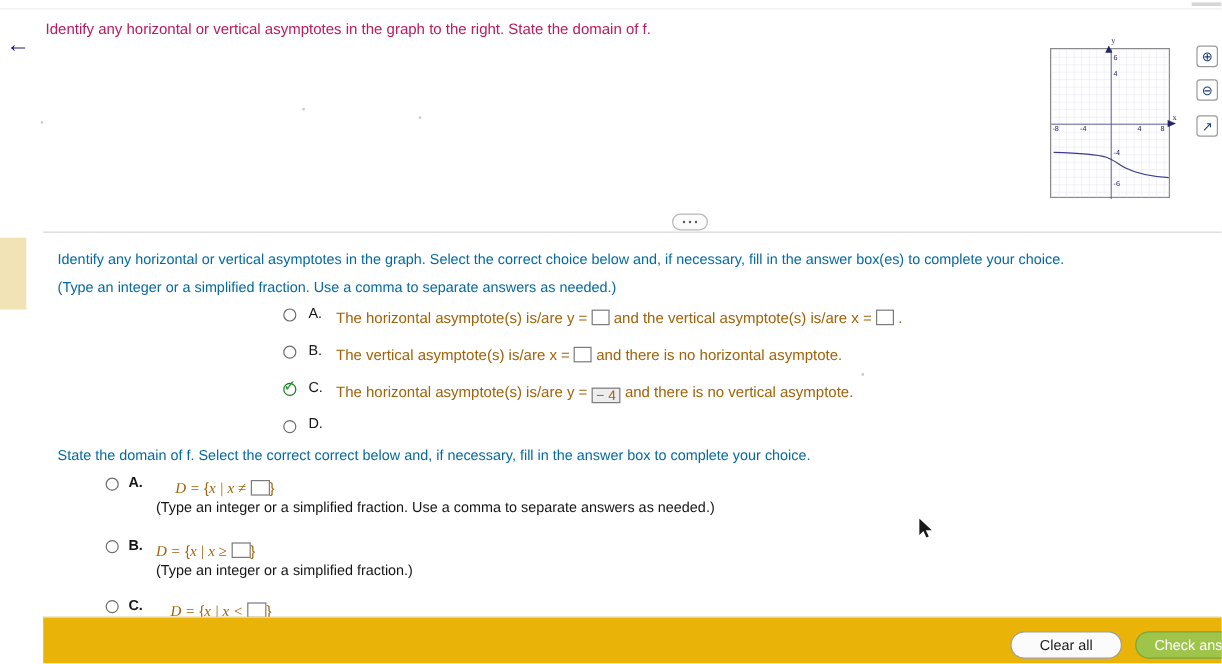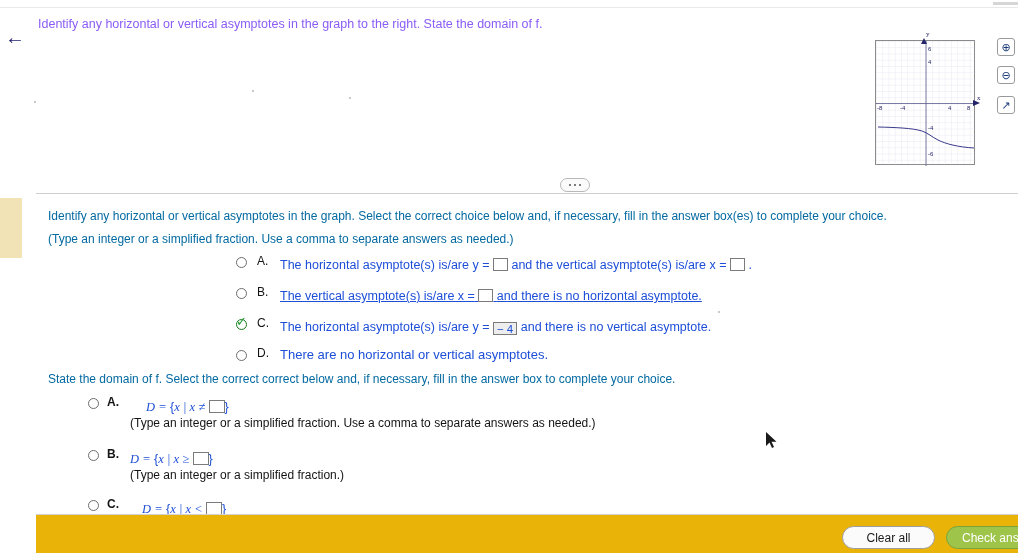--- a/index.html
+++ b/index.html
@@ -38,21 +38,21 @@
     position: absolute; left: 0; top: 190px; width: 22px; height: 60px;
     background: #f2e3b6;
   }
   
   .q-header {
     position: absolute; left: 30px; top: 8px; width: 988px; height: 185px;
     background: #ffffff;
   }
   .q-prompt {
     position: absolute; left: 8px; top: 8px; width: 780px;
-    font-size: 12.5px; color: #8b5cf6; line-height: 16px;
+    font-size: 12.5px; color: #be185d; line-height: 16px;
   }
   .divider {
     position: absolute; left: 36px; top: 193px; width: 982px; height: 1px;
     background: #cfcfcf;
   }
   .dots-btn {
     position: absolute; left: 560px; top: 178px; width: 30px; height: 14px;
     border: 1px solid #b8b8b8; border-radius: 7px; background: #fbfbfb;
     display: flex; align-items: center; justify-content: center;
     cursor: pointer;
@@ -101,21 +101,21 @@
     border-color: #1a7a1a;
   }
   .check-mark {
     position: absolute; left: -1px; top: -5px; width: 14px; height: 14px;
     color: #1f9a2f; font-size: 13px; line-height: 14px;
   }
   .choice-letter {
     position: absolute; font-size: 12px; color: #141414;
   }
   .choice-text {
-    position: absolute; font-size: 12.5px; color: #1d4ed8; white-space: nowrap;
+    position: absolute; font-size: 12.5px; color: #a16207; white-space: nowrap;
   }
   .answer-box {
     display: inline-block; width: 15px; height: 13px;
     border: 1px solid #7b7b7b; background: #fff; vertical-align: -2px;
   }
   .answer-box-wide {
     display: inline-block; width: 16px; height: 13px;
     border: 1px solid #7b7b7b; background: #fff; vertical-align: -2px;
   }
   .filled-val {
@@ -224,39 +224,38 @@
     <div class="choice-text" style="left:250px; top:64px;">
       <span>The horizontal asymptote(s) is/are y =</span>
       <span class="answer-box"></span>
       <span>and the vertical asymptote(s) is/are x =</span>
       <span class="answer-box"></span>
       <span>.</span>
     </div>
 
     <div class="radio" style="left:206px; top:94px;"></div>
     <div class="choice-letter" style="left:227px; top:91px;">B.</div>
-    <div class="choice-text" style="left:250px; top:95px;text-decoration:underline;">
+    <div class="choice-text" style="left:250px; top:95px;">
       <span>The vertical asymptote(s) is/are x =</span>
       <span class="answer-box"></span>
       <span>and there is no horizontal asymptote.</span>
     </div>
 
     <div class="radio checked" style="left:206px; top:125px;">
       <span class="check-mark">✓</span>
     </div>
     <div class="choice-letter" style="left:227px; top:122px;">C.</div>
     <div class="choice-text" style="left:250px; top:126px;">
       <span>The horizontal asymptote(s) is/are y =</span>
       <span class="filled-val">− 4</span>
       <span>and there is no vertical asymptote.</span>
     </div>
 
     <div class="radio" style="left:206px; top:156px;"></div>
     <div class="choice-letter" style="left:227px; top:152px;">D.</div>
-    <div class="choice-text" style="left:250px; top:153px; font-size:13px;">There are no horizontal or vertical asymptotes.</div>
 
     <div class="b-line" style="left:18px; top:178px; width:900px;">State the domain of f. Select the correct correct below and, if necessary, fill in the answer box to complete your choice.</div>
 
     <div class="radio" style="left:58px; top:204px;"></div>
     <div class="choice-letter" style="left:77px; top:201px; font-weight:bold;">A.</div>
     <div class="choice-text" style="left:100px; top:206px;margin-left:16px;">
       <span class="mathvar setnote">D =</span>
       <span class="setnote">{</span><span class="mathvar setnote">x | x ≠</span>
       <span class="answer-box-wide"></span><span class="setnote">}</span>
     </div>

